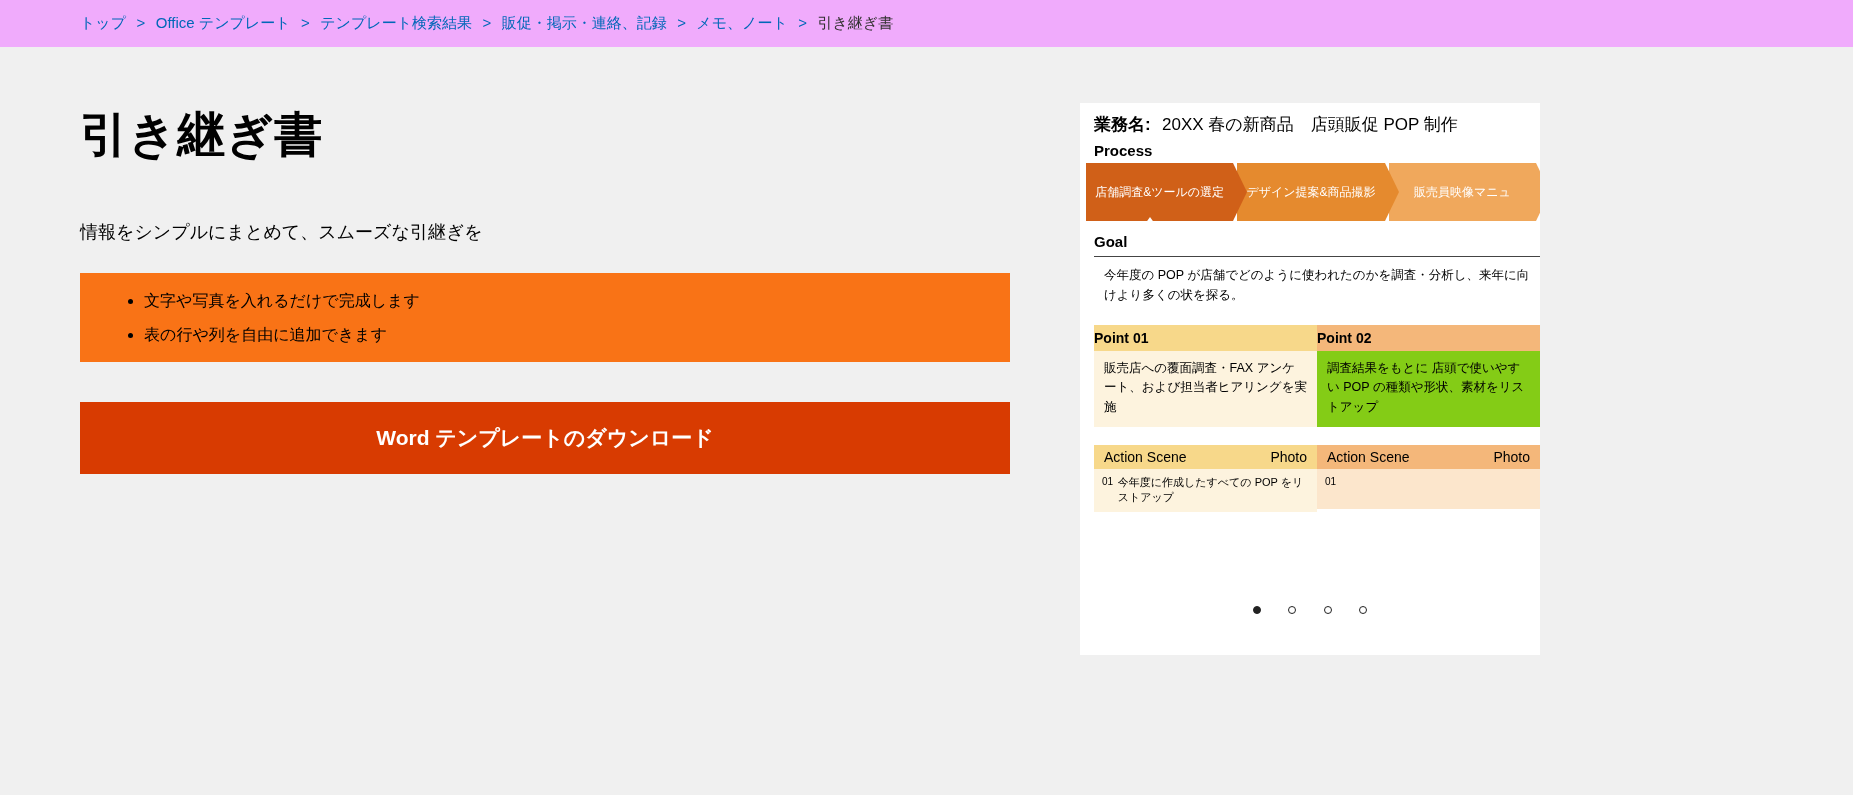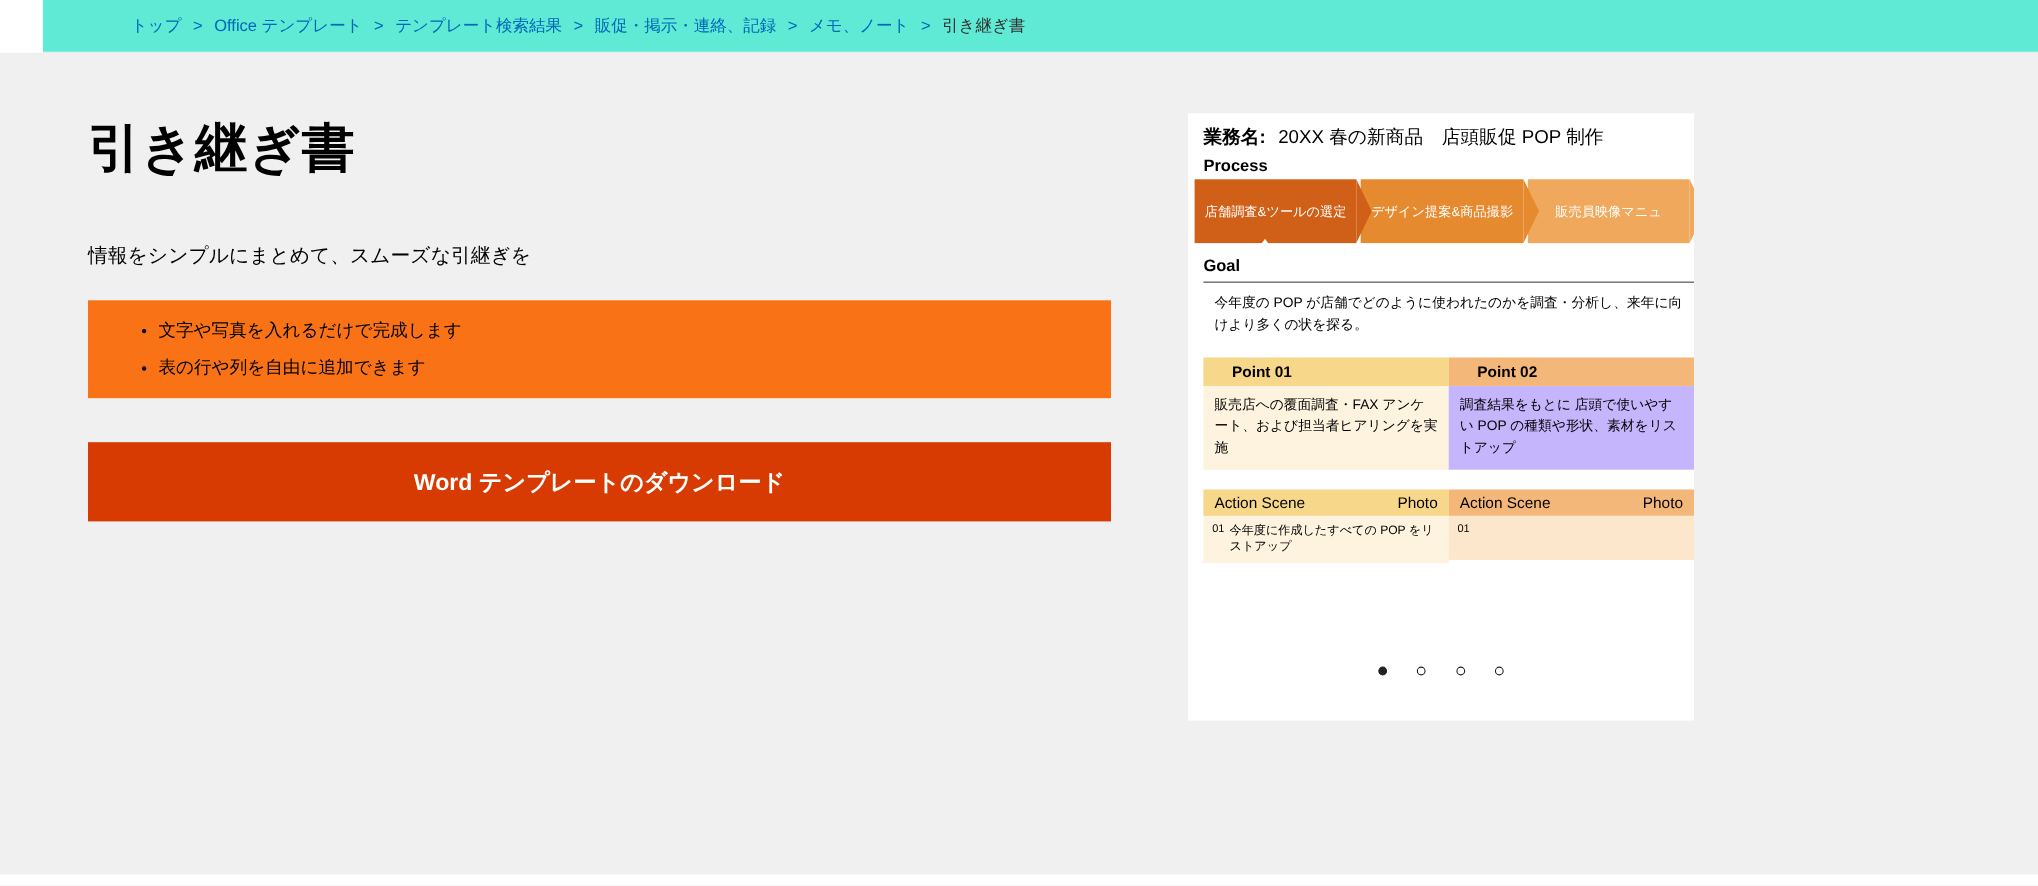--- a/index.html
+++ b/index.html
@@ -1,22 +1,21 @@
 <!DOCTYPE html>
 <html><head>
 <meta charset="utf-8">
 <style>
 * { margin: 0; padding: 0; box-sizing: border-box; }
 body { font-family: "Segoe UI", "Meiryo", sans-serif; background: #fff; color: #000; }
 
 .breadcrumb-bar {
-  background: #5eead4;
+  background: #f0abfc;
   padding: 14px 80px;
   border-bottom: 1px solid #f0f0f0;
-  margin-left: 39px;
 }
 .breadcrumb-bar a { color: #0067b8; text-decoration: none; font-size: 15px; }
 .breadcrumb-bar .sep { color: #0067b8; margin: 0 6px; font-size: 15px; }
 .breadcrumb-bar .current { color: #323130; font-size: 15px; }
 
 .main-area {
   background: #f0f0f0;
   padding: 55px 80px 140px;
   display: flex;
   gap: 70px;
@@ -133,31 +132,31 @@
   border-bottom: 15px solid #d06018;
   z-index: -1;
 }
 
 .pv-points { display: flex; margin: 12px 0 0 14px; }
 .pv-point { flex: 1; }
 .pv-point-h {
   background: #f7d88a;
   font-weight: 700;
   font-size: 14px;
-  padding: 5px 26px;
+  padding: 5px 0;
 }
 .pv-point.p1 .pv-point-h { background: #f4b77a; }
 .pv-point-b {
   background: #fdf3de;
   padding: 8px 10px;
   font-size: 12.5px;
   line-height: 1.55;
   min-height: 76px;
 }
-.pv-point.p1 .pv-point-b { background: #c4b5fd; }
+.pv-point.p1 .pv-point-b { background: #84cc16; }
 
 .pv-action { display: flex; margin: 18px 0 0 14px; }
 .pv-action-col { flex: 1; }
 .pv-action-h {
   display: flex;
   justify-content: space-between;
   font-weight: 400;
   font-size: 14px;
   padding: 4px 10px;
   background: #f7d88a;

